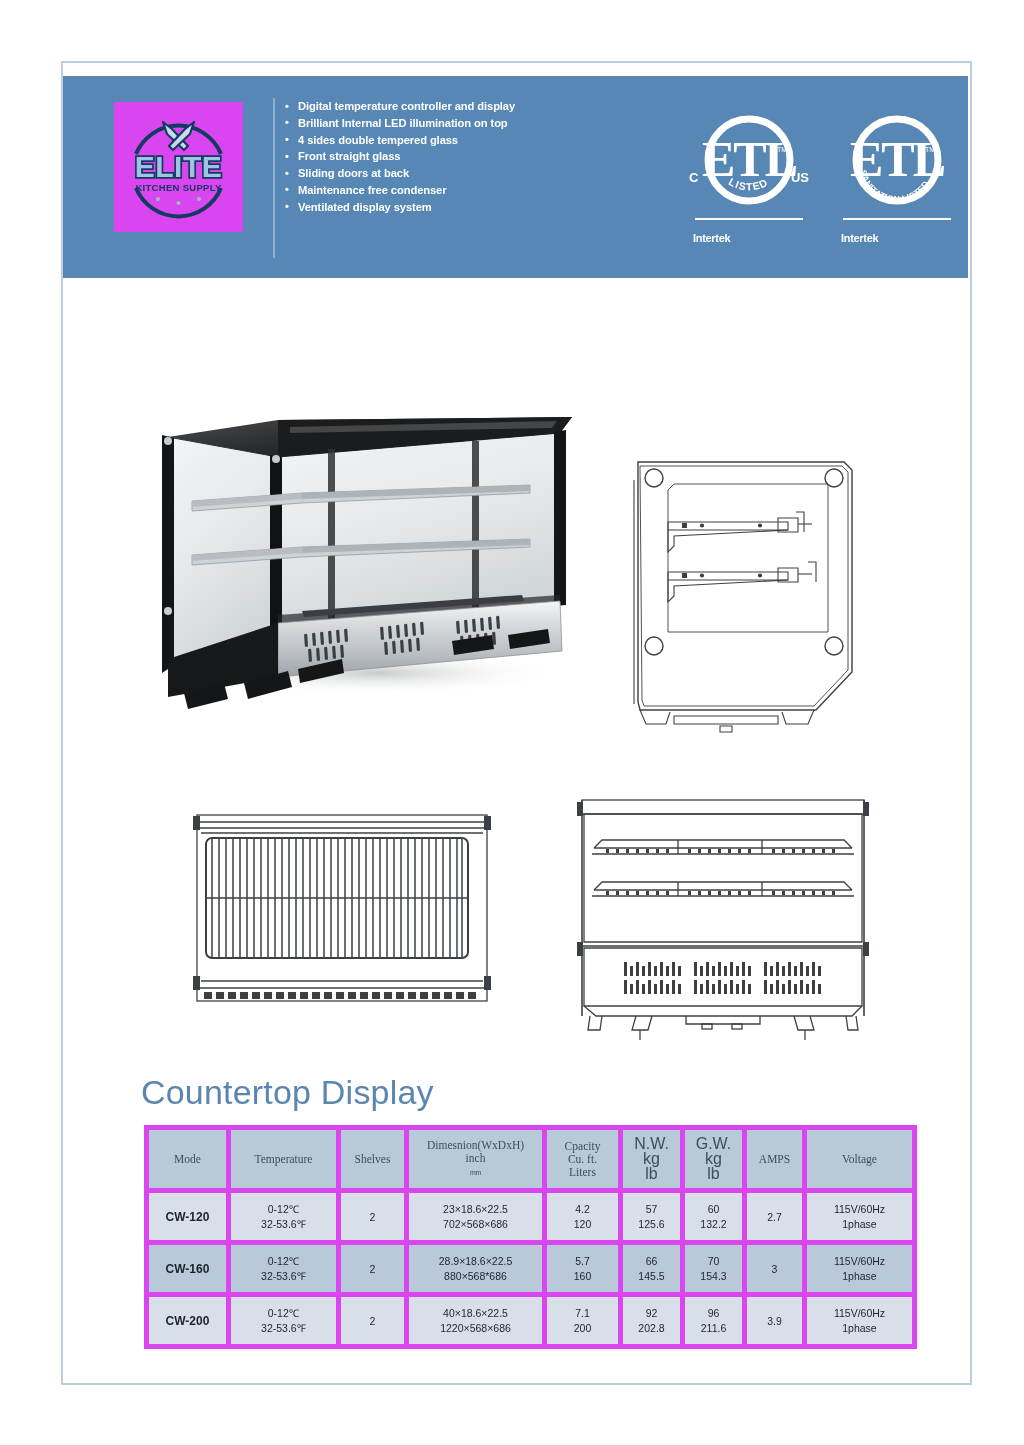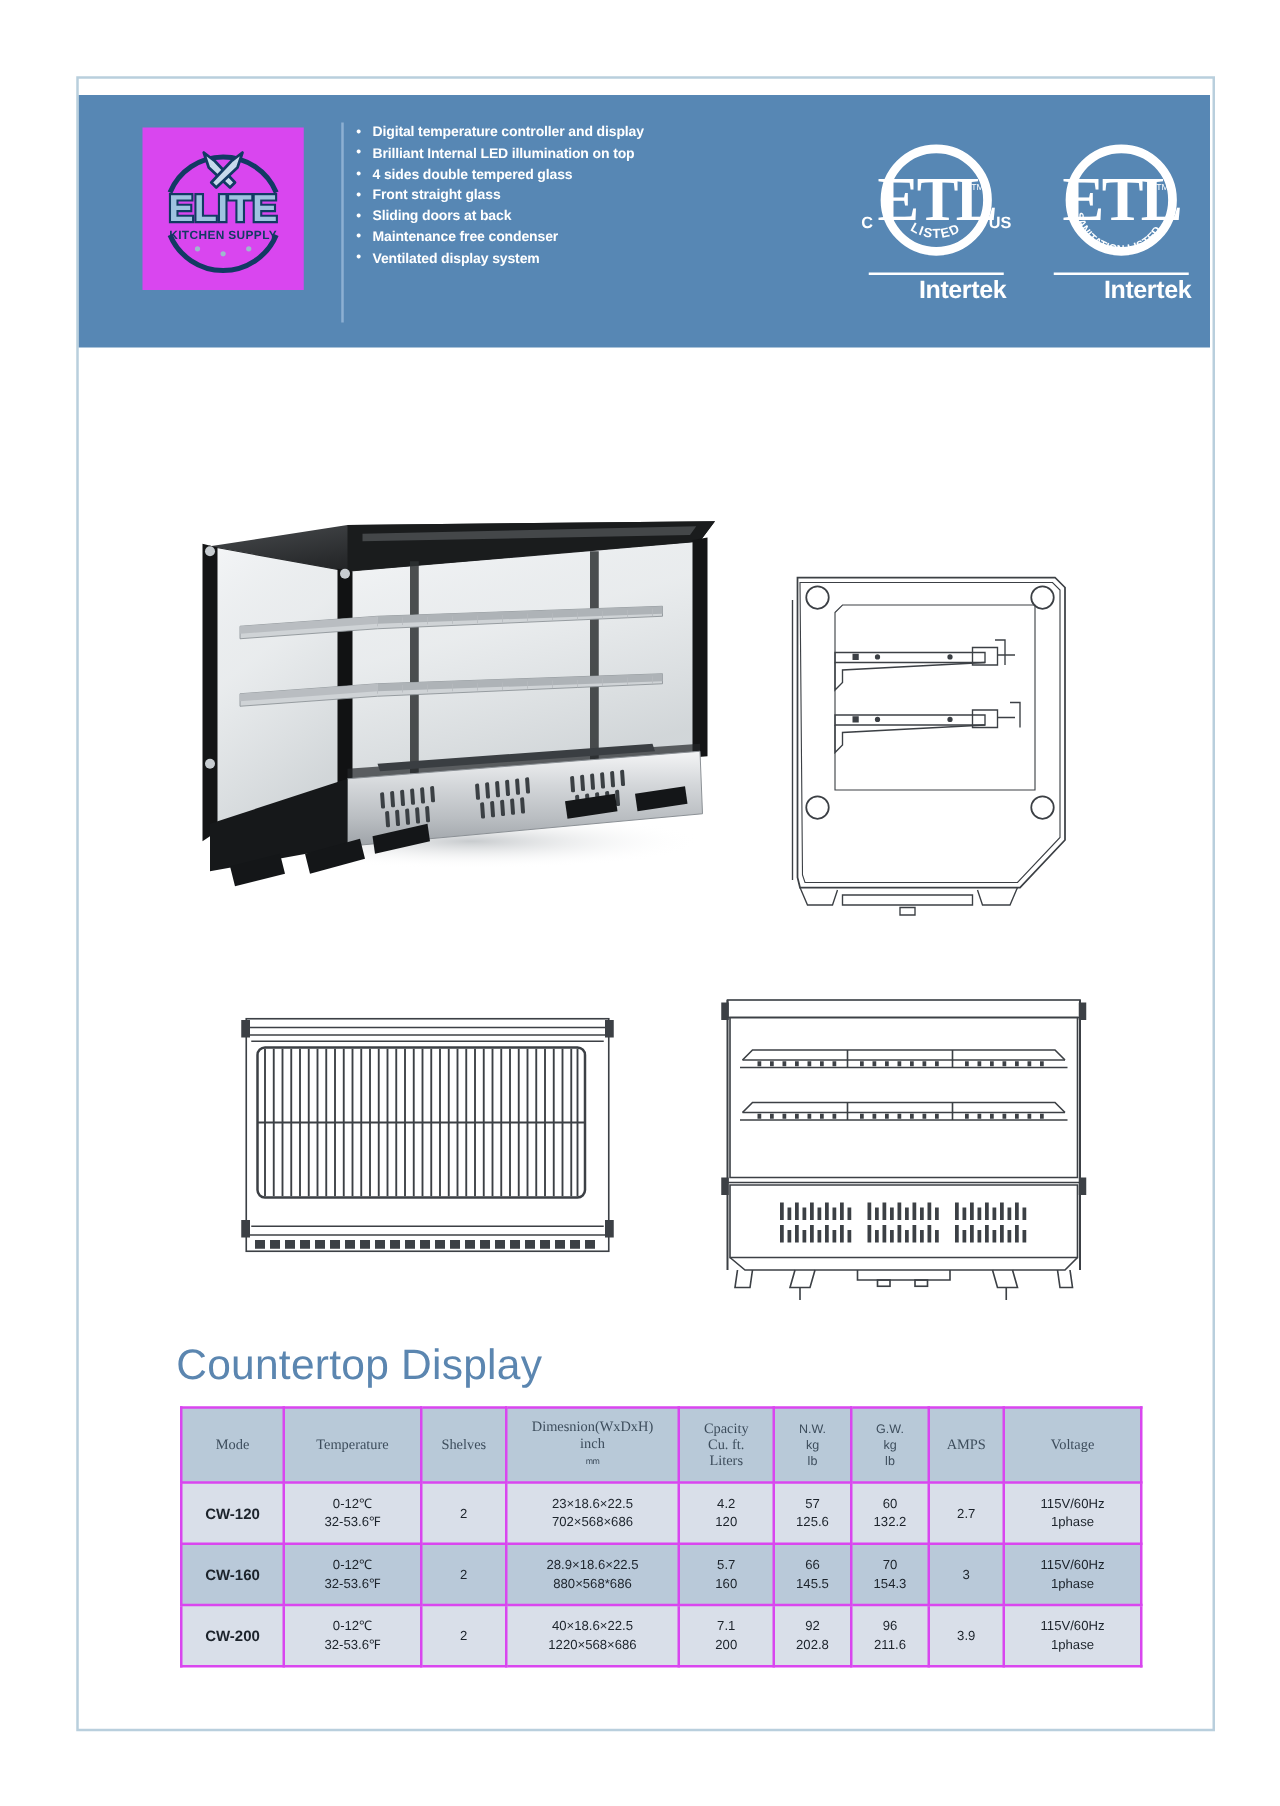--- a/index.html
+++ b/index.html
@@ -86,23 +86,23 @@
     width: 128px;
     height: 138px;
   }
   #etl-us   { left: 622px; }
   #etl-san  { left: 770px; }
   .etl-brand {
     position: absolute;
     left: 8px;
     bottom: 2px;
     width: 112px;
-    text-align: right;
+    text-align: left;
     color: #ffffff;
-    font-size: 20px;
+    font-size: 11px;
     font-weight: bold;
     letter-spacing: -0.3px;
   }
   .etl-rule {
     position: absolute;
     left: 10px;
     bottom: 26px;
     width: 108px;
     height: 2px;
     background: #ffffff;
@@ -159,37 +159,37 @@
   
   #spec-table {
     position: absolute;
     left: 144px;
     top: 1125px;
     width: 768px;
     border-collapse: collapse;
     table-layout: fixed;
   }
   #spec-table td, #spec-table th {
-    border: 2px solid #d946ef;
+    border: 5px solid #d946ef;
     text-align: center;
     vertical-align: middle;
     padding: 0;
   }
   #spec-table thead th {
     background: #b8c9d8;
     height: 58px;
     font-family: "Liberation Serif", serif;
     font-weight: normal;
     font-size: 11.5px;
     color: #3d4d5c;
     line-height: 13px;
   }
   #spec-table thead th .unit-sans {
     font-family: "Liberation Sans", sans-serif;
-    font-size: 10px;
+    font-size: 16px;
   }
   #spec-table thead th .unit-small {
     font-family: "Liberation Sans", sans-serif;
     font-size: 7px;
     letter-spacing: -0.4px;
   }
   #spec-table tbody tr.row-light td { background: #d9dfe9; height: 47px; }
   #spec-table tbody tr.row-dark  td { background: #b9c9d9; height: 47px; }
   .cell-model {
     font-weight: bold;

